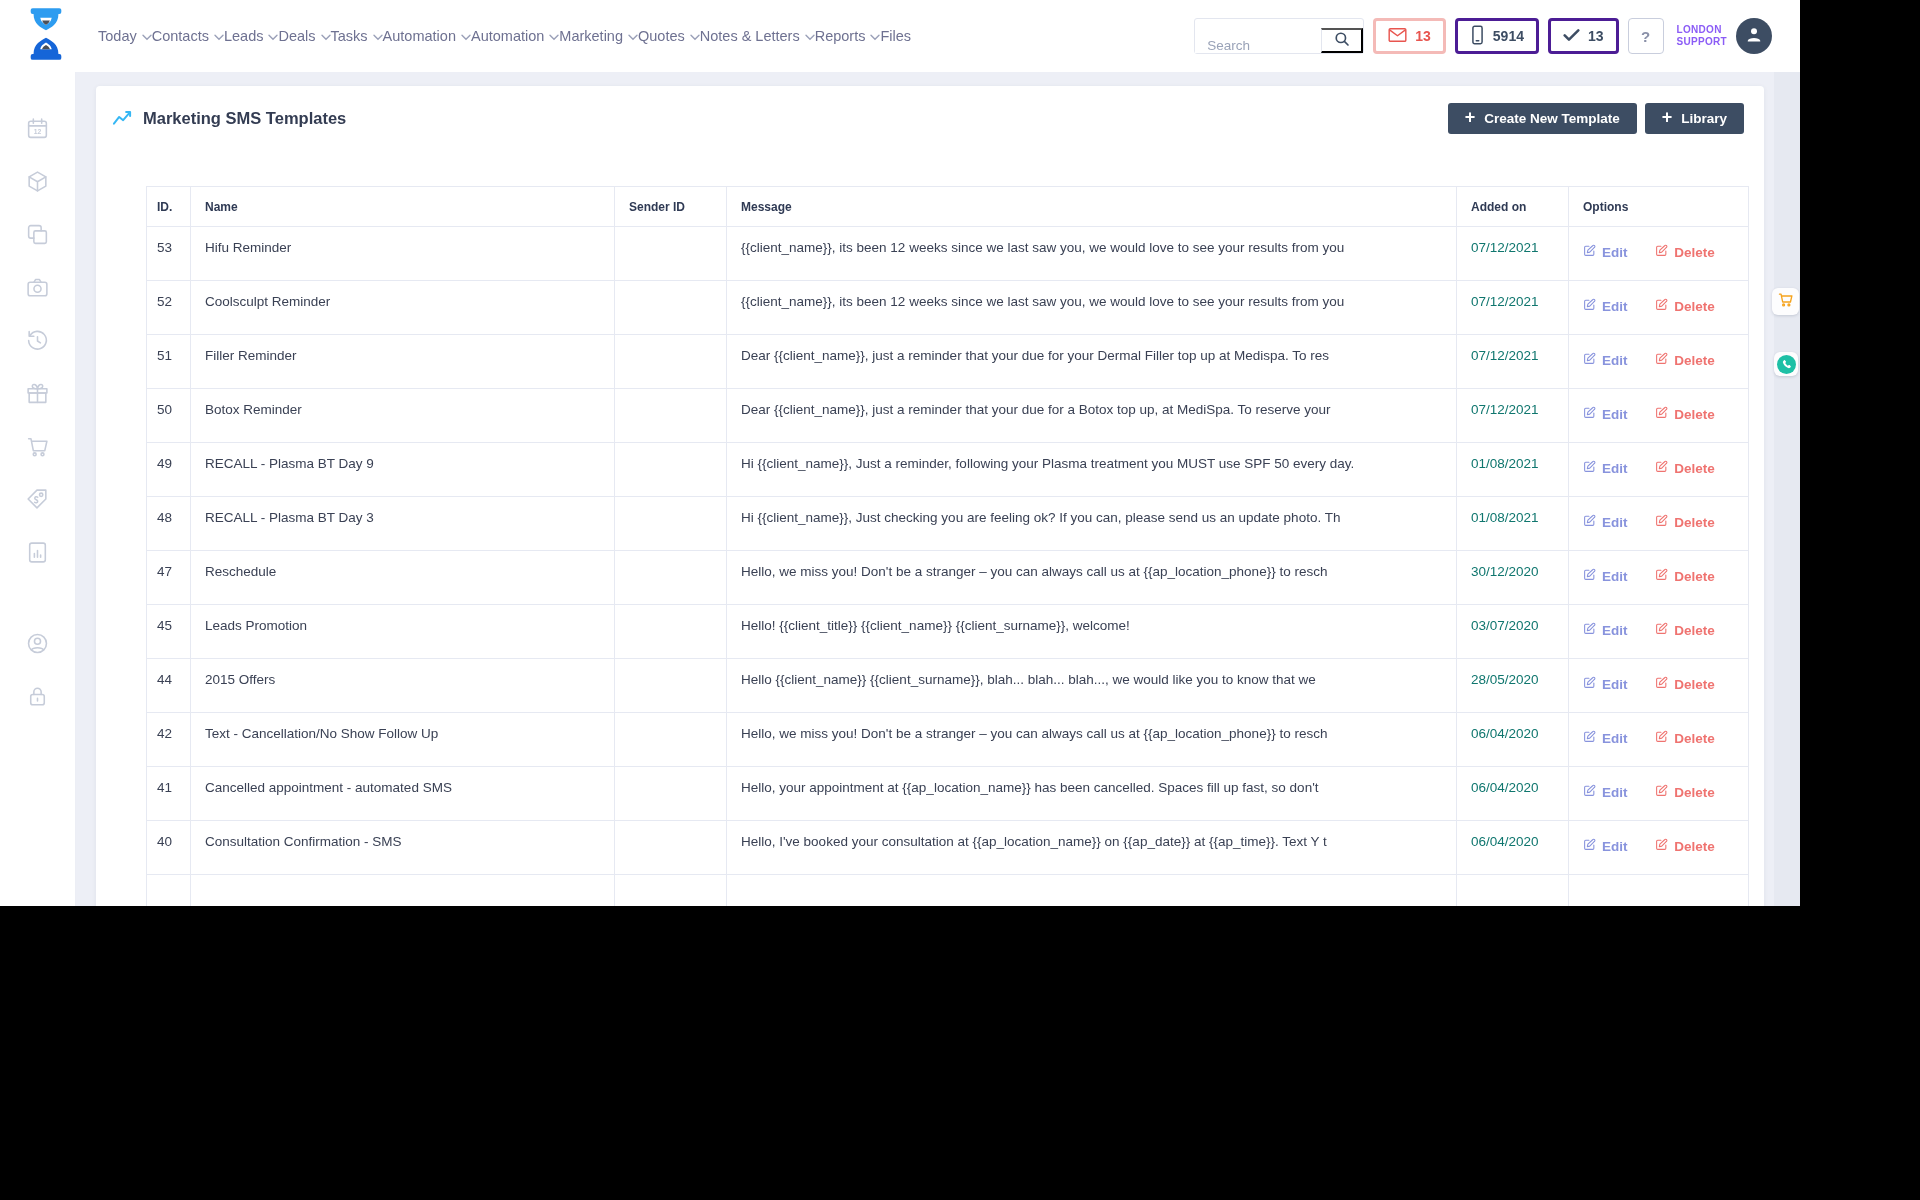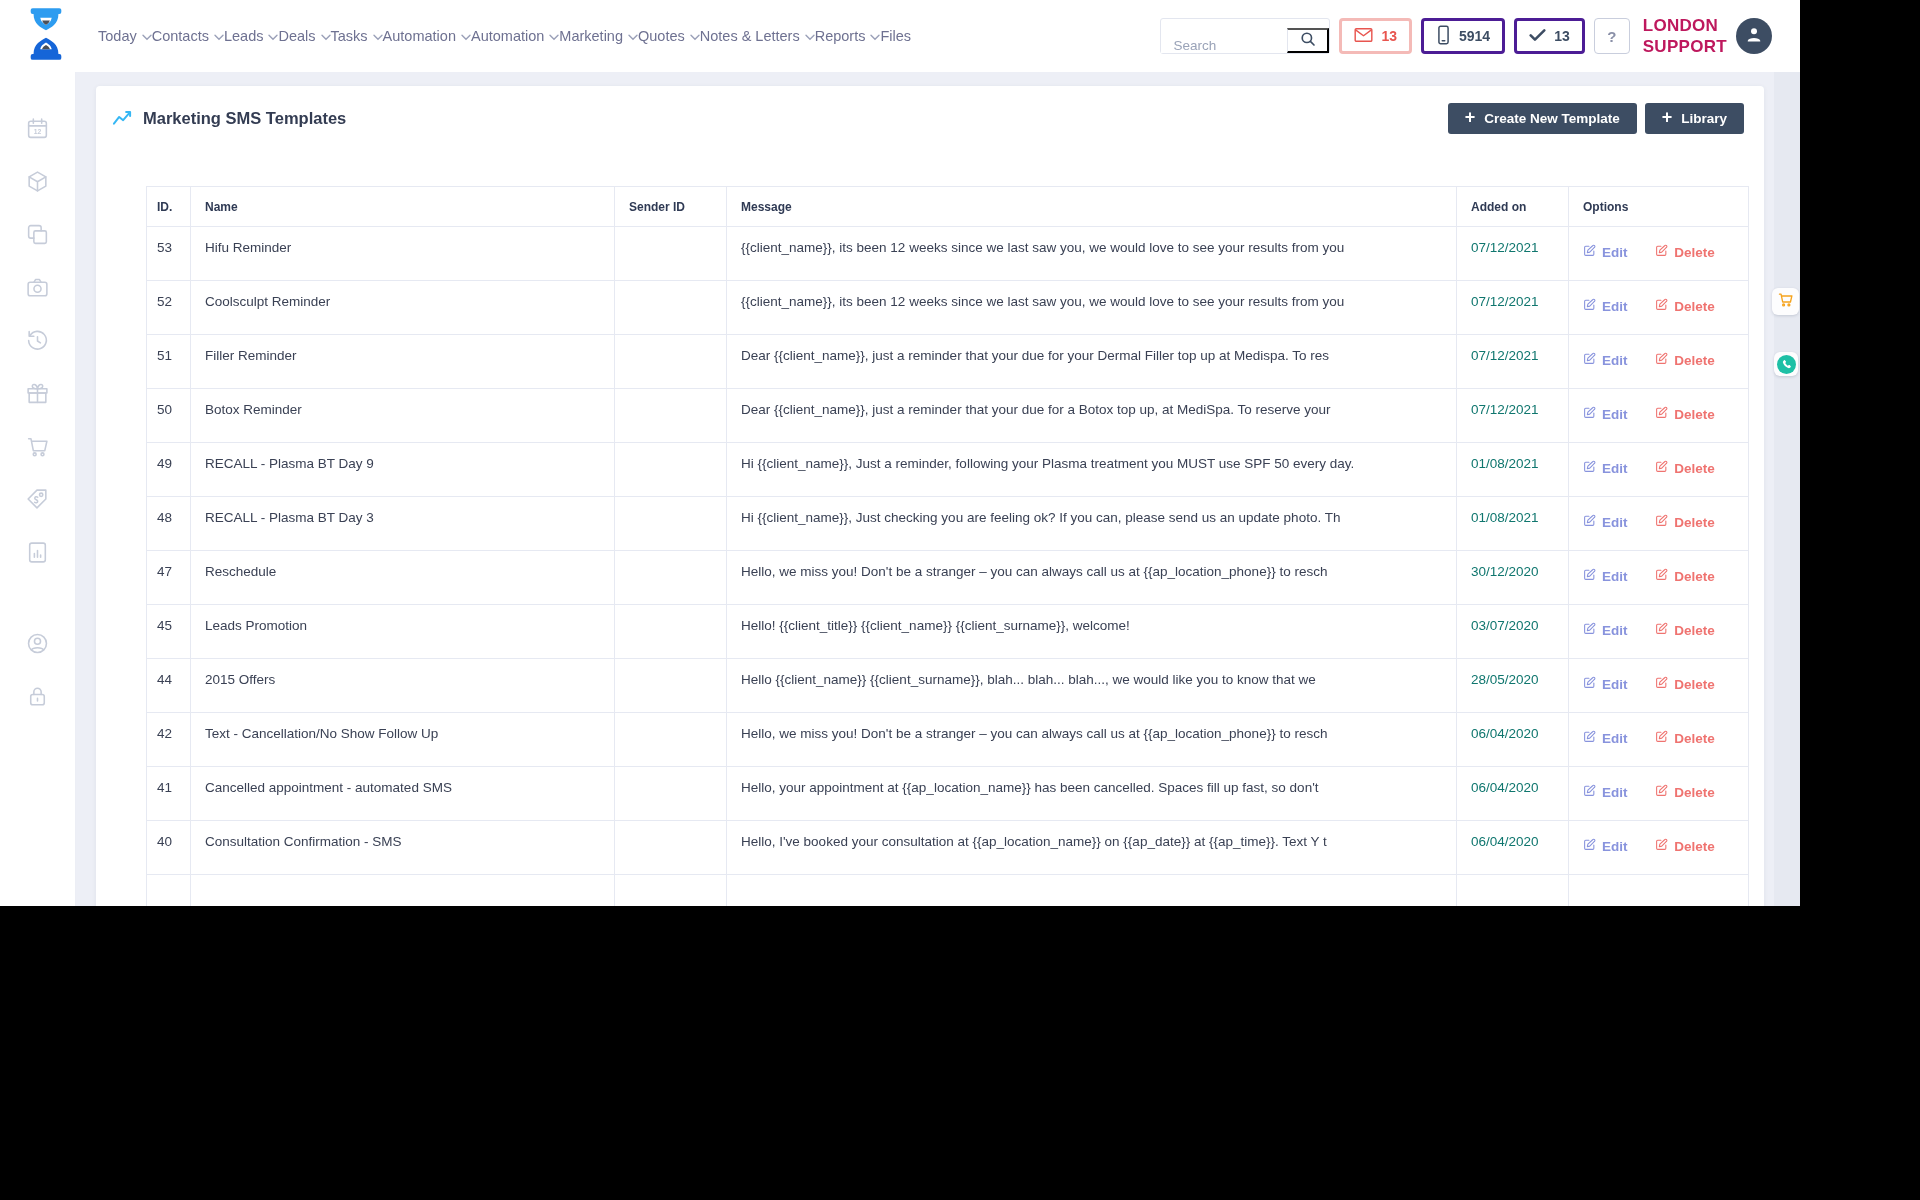--- a/index.html
+++ b/index.html
@@ -13,21 +13,21 @@
   .nav-item { display:flex; align-items:center; gap:5px; color:#6e7191; font-size:14.5px; font-weight:500; cursor:pointer; white-space:nowrap; }
   .nav-item .chev { display:flex; color:#9aa0b8; margin-top:2px; }
   .nav-right { margin-left:auto; margin-right:28px; display:flex; align-items:center; gap:9px; }
   .search-box { width:170px; height:36px; border:1px solid #e3e6ef; border-radius:3px; display:flex; align-items:flex-end; background:#fff;gap:17px; }
   .search-box input { border:none; outline:none; flex:1; min-width:0; padding:0 12px; font-size:13.5px; color:#4a5068; font-family:inherit; }
   .search-box input::placeholder { color:#9aa3b8; }
   .search-btn { width:42px; border-left:1px solid #e3e6ef; display:flex; align-items:center; justify-content:center; background:none; cursor:pointer; color:#3d4d63; }
   .pill { height:36px; border:3px solid #4c1d95; border-radius:4px; display:flex; align-items:center; gap:8px; padding:0 12px; color:#3d4d63; font-size:14px; font-weight:700; background:#fff; cursor:pointer; }
   .pill.mail { border-color:#f4bab7; color:#e8554f; }
   .help-btn { width:36px; height:36px; border:1px solid #c9cedd; border-radius:4px; display:flex; align-items:center; justify-content:center; color:#8a90a8; font-size:15px; font-weight:700; background:#fff; cursor:pointer; }
-  .account-name { font-size:17px; font-weight:700; color:#be185d; line-height:1.25; letter-spacing:.3px; margin-left:4px; }
+  .account-name { font-size:10px; font-weight:700; color:#8b5cf6; line-height:1.25; letter-spacing:.3px; margin-left:4px; }
   .avatar { width:36px; height:36px; border-radius:50%; background:#3d4d63; display:flex; align-items:center; justify-content:center; cursor:pointer; }
 
   
   .sidebar { position:absolute; top:72px; left:0; width:76px; bottom:0; background:#fff; border-right:1px solid #eceef5; display:flex; flex-direction:column; align-items:center; padding-top:44px; gap:28px; z-index:5; }
   .side-icon { color:#c6ccd9; cursor:pointer; display:flex; }
   .side-icon[data-name="account-icon"] { margin-top:38px; }
 
   
   .content { position:absolute; left:76px; top:72px; right:0; bottom:0; background:#edeff6;padding-left:12px; }
   .card { position:absolute; left:20px; top:14px; right:36px; bottom:-40px; background:#fff; border-radius:4px; box-shadow:0 1px 5px rgba(45,55,90,.07); }

